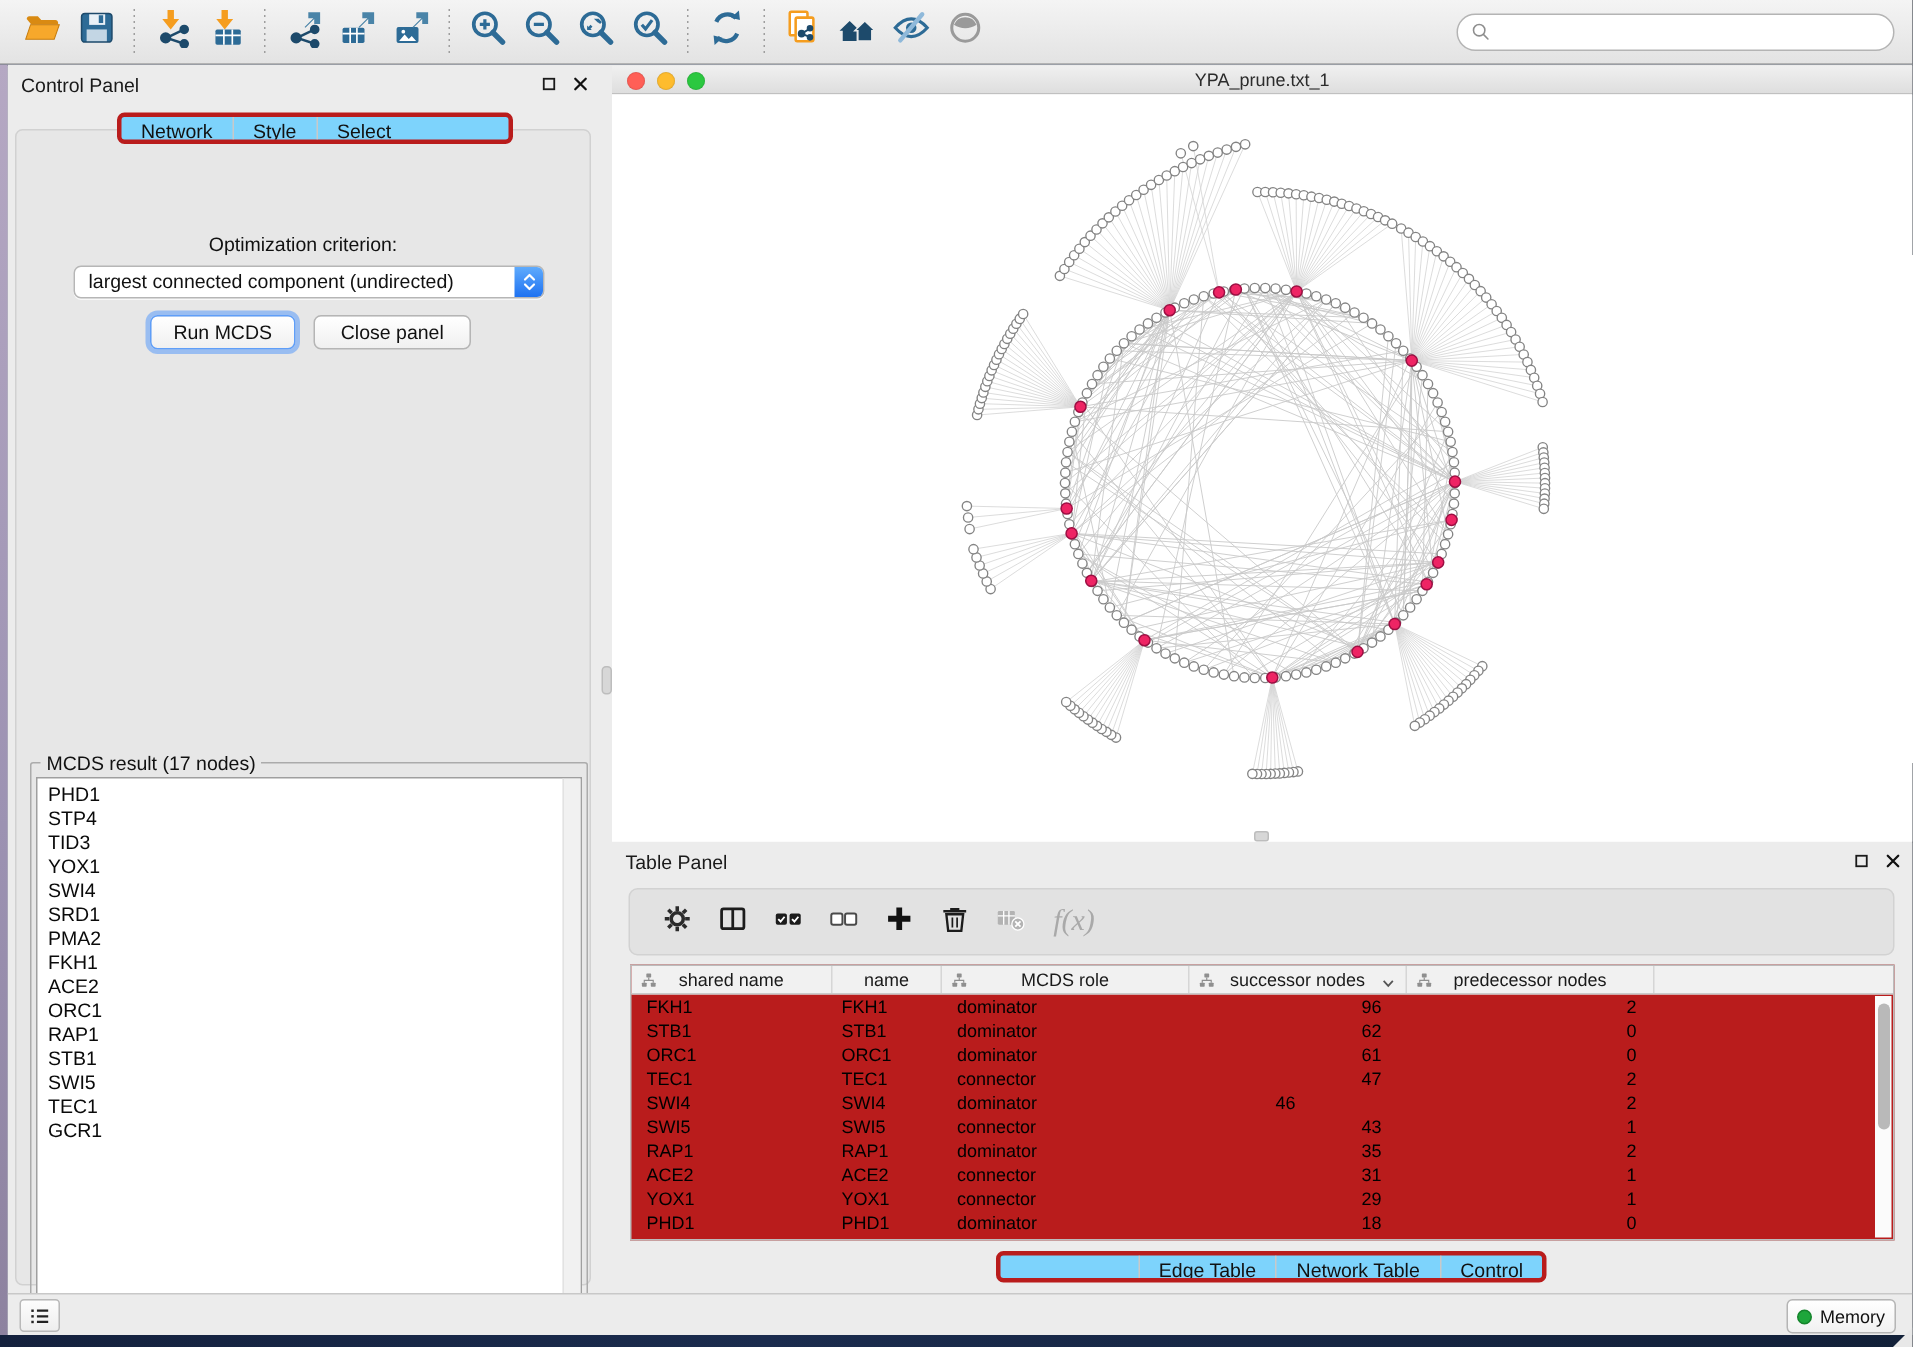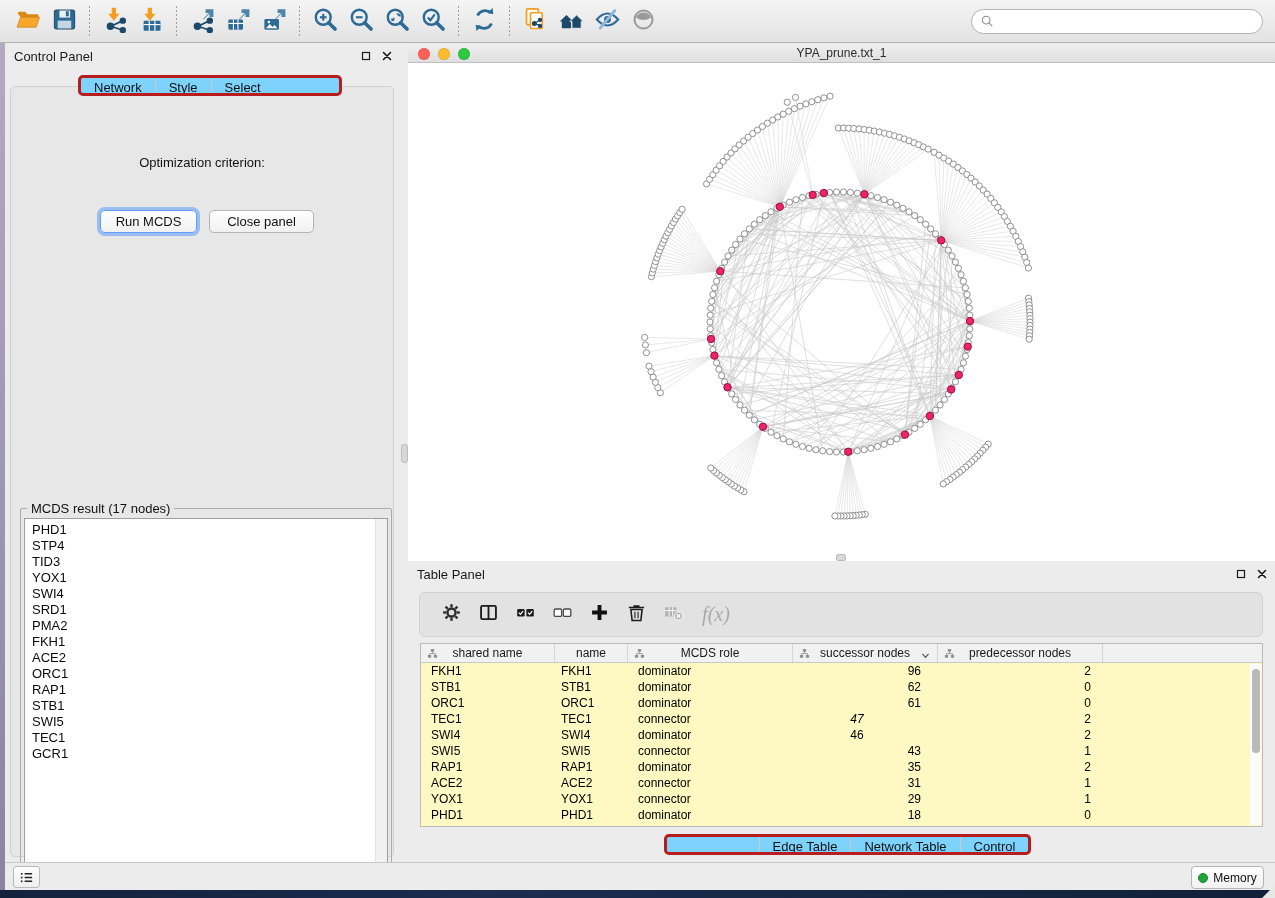--- a/index.html
+++ b/index.html
@@ -81,21 +81,21 @@
 
   
   .table-panel { position:absolute; left:403px; top:519px; width:867px; height:300px; background:#ececec; }
   .tp-float { left:827px; } .tp-close { left:848px; }
   .tp-toolbar { position:absolute; left:11px; top:30px; width:844px; height:45px;
     background:#e2e2e2; border:1px solid #d2d2d2; border-radius:6px; display:flex; align-items:center; padding-left:16px; }
   .tpbtn { width:30px; height:32px; margin-right:7px; display:flex; align-items:center; justify-content:center; }
   .tpbtn svg { width:21px; height:21px; }
   .tpbtn.fx { width:42px; font-size:20px; font-style:italic; font-family:"Liberation Serif",serif; color:#a9a9a9; }
 
-  .ntable { position:absolute; left:12px; top:81px; width:843px; height:184px; background:#fef9c3; border:1px solid #bbb; }
+  .ntable { position:absolute; left:12px; top:81px; width:843px; height:184px; background:#b91c1c; border:1px solid #bbb; }
   .thead { display:flex; height:19px; background:#f1f1f1; border-bottom:1px solid #c9c9c9; }
   .th { position:relative; height:100%; border-right:1px solid #d6d6d6; display:flex; align-items:center; justify-content:center;
     font-size:12px; color:#1a1a1a; }
   .th .colicon { position:absolute; left:6px; top:4px; width:11px; height:11px; }
   .th .sorticon { position:absolute; right:7px; top:5px; width:9px; height:9px; }
   .tbody .tr { display:flex; height:16px; }
   .td { font-size:12px; color:#000; line-height:16px; white-space:nowrap; overflow:hidden; }
   .tscroll { position:absolute; right:1px; top:20px; bottom:1px; width:11px; background:#fbfbfb; }
   .tscroll .thumb { position:absolute; left:1.5px; top:5px; width:8px; height:84px; background:#b9b9b9; border-radius:4px; }
 
@@ -286,20 +286,29 @@
             </svg>
         </span>
         <span class="winicon cp-close">
           <svg viewBox="0 0 24 24">
               <path d="M5 5l14 14M19 5L5 19" stroke="#111" stroke-width="3" stroke-linecap="round"></path>
             </svg>
         </span>
       </div>
       <div class="cp-content">
         <div class="opt-label">Optimization criterion:</div>
+        <div class="select">
+          <span>largest connected component (undirected)</span>
+          <span class="stepper">
+            <svg viewBox="0 0 18 22" width="12" height="16">
+                <path d="M4.5 8.5L9 4l4.5 4.5" fill="none" stroke="#fff" stroke-width="2.2" stroke-linecap="round" stroke-linejoin="round"></path>
+                <path d="M4.5 13.5L9 18l4.5-4.5" fill="none" stroke="#fff" stroke-width="2.2" stroke-linecap="round" stroke-linejoin="round"></path>
+              </svg>
+          </span>
+        </div>
         <button class="btn btn-run focused">Run MCDS</button>
         <button class="btn btn-closep">Close panel</button>
         <div class="mcds-fieldset">
           <span class="mcds-legend">MCDS result (17 nodes)</span>
           <div class="listbox" id="mcds-list">
               <div class="item">PHD1</div>
               <div class="item">STP4</div>
               <div class="item">TID3</div>
               <div class="item">YOX1</div>
               <div class="item">SWI4</div>
@@ -1180,21 +1189,21 @@
               <div class="td" style="width: 134px; text-align: left; padding-left: 10px;">ORC1</div>
               <div class="td" style="width: 73px; text-align: left; padding-left: 6px;">ORC1</div>
               <div class="td" style="width: 165px; text-align: left; padding-left: 10px;">dominator</div>
               <div class="td" style="width: 145px; text-align: right; padding-right: 17px;">61</div>
               <div class="td" style="width: 165px; text-align: right; padding-right: 12px;">0</div>
             </div>
             <div class="tr">
               <div class="td" style="width: 134px; text-align: left; padding-left: 10px;">TEC1</div>
               <div class="td" style="width: 73px; text-align: left; padding-left: 6px;">TEC1</div>
               <div class="td" style="width: 165px; text-align: left; padding-left: 10px;">connector</div>
-              <div class="td" style="width: 145px; text-align: center; padding-right: 17px; font-style: italic;">47</div>
+              <div class="td" style="width: 145px; text-align: right; padding-right: 17px;">47</div>
               <div class="td" style="width: 165px; text-align: right; padding-right: 12px;">2</div>
             </div>
             <div class="tr">
               <div class="td" style="width: 134px; text-align: left; padding-left: 10px;">SWI4</div>
               <div class="td" style="width: 73px; text-align: left; padding-left: 6px;">SWI4</div>
               <div class="td" style="width: 165px; text-align: left; padding-left: 10px;">dominator</div>
               <div class="td" style="width: 145px; text-align: center; padding-right: 17px;">46</div>
               <div class="td" style="width: 165px; text-align: right; padding-right: 12px;">2</div>
             </div>
             <div class="tr">

